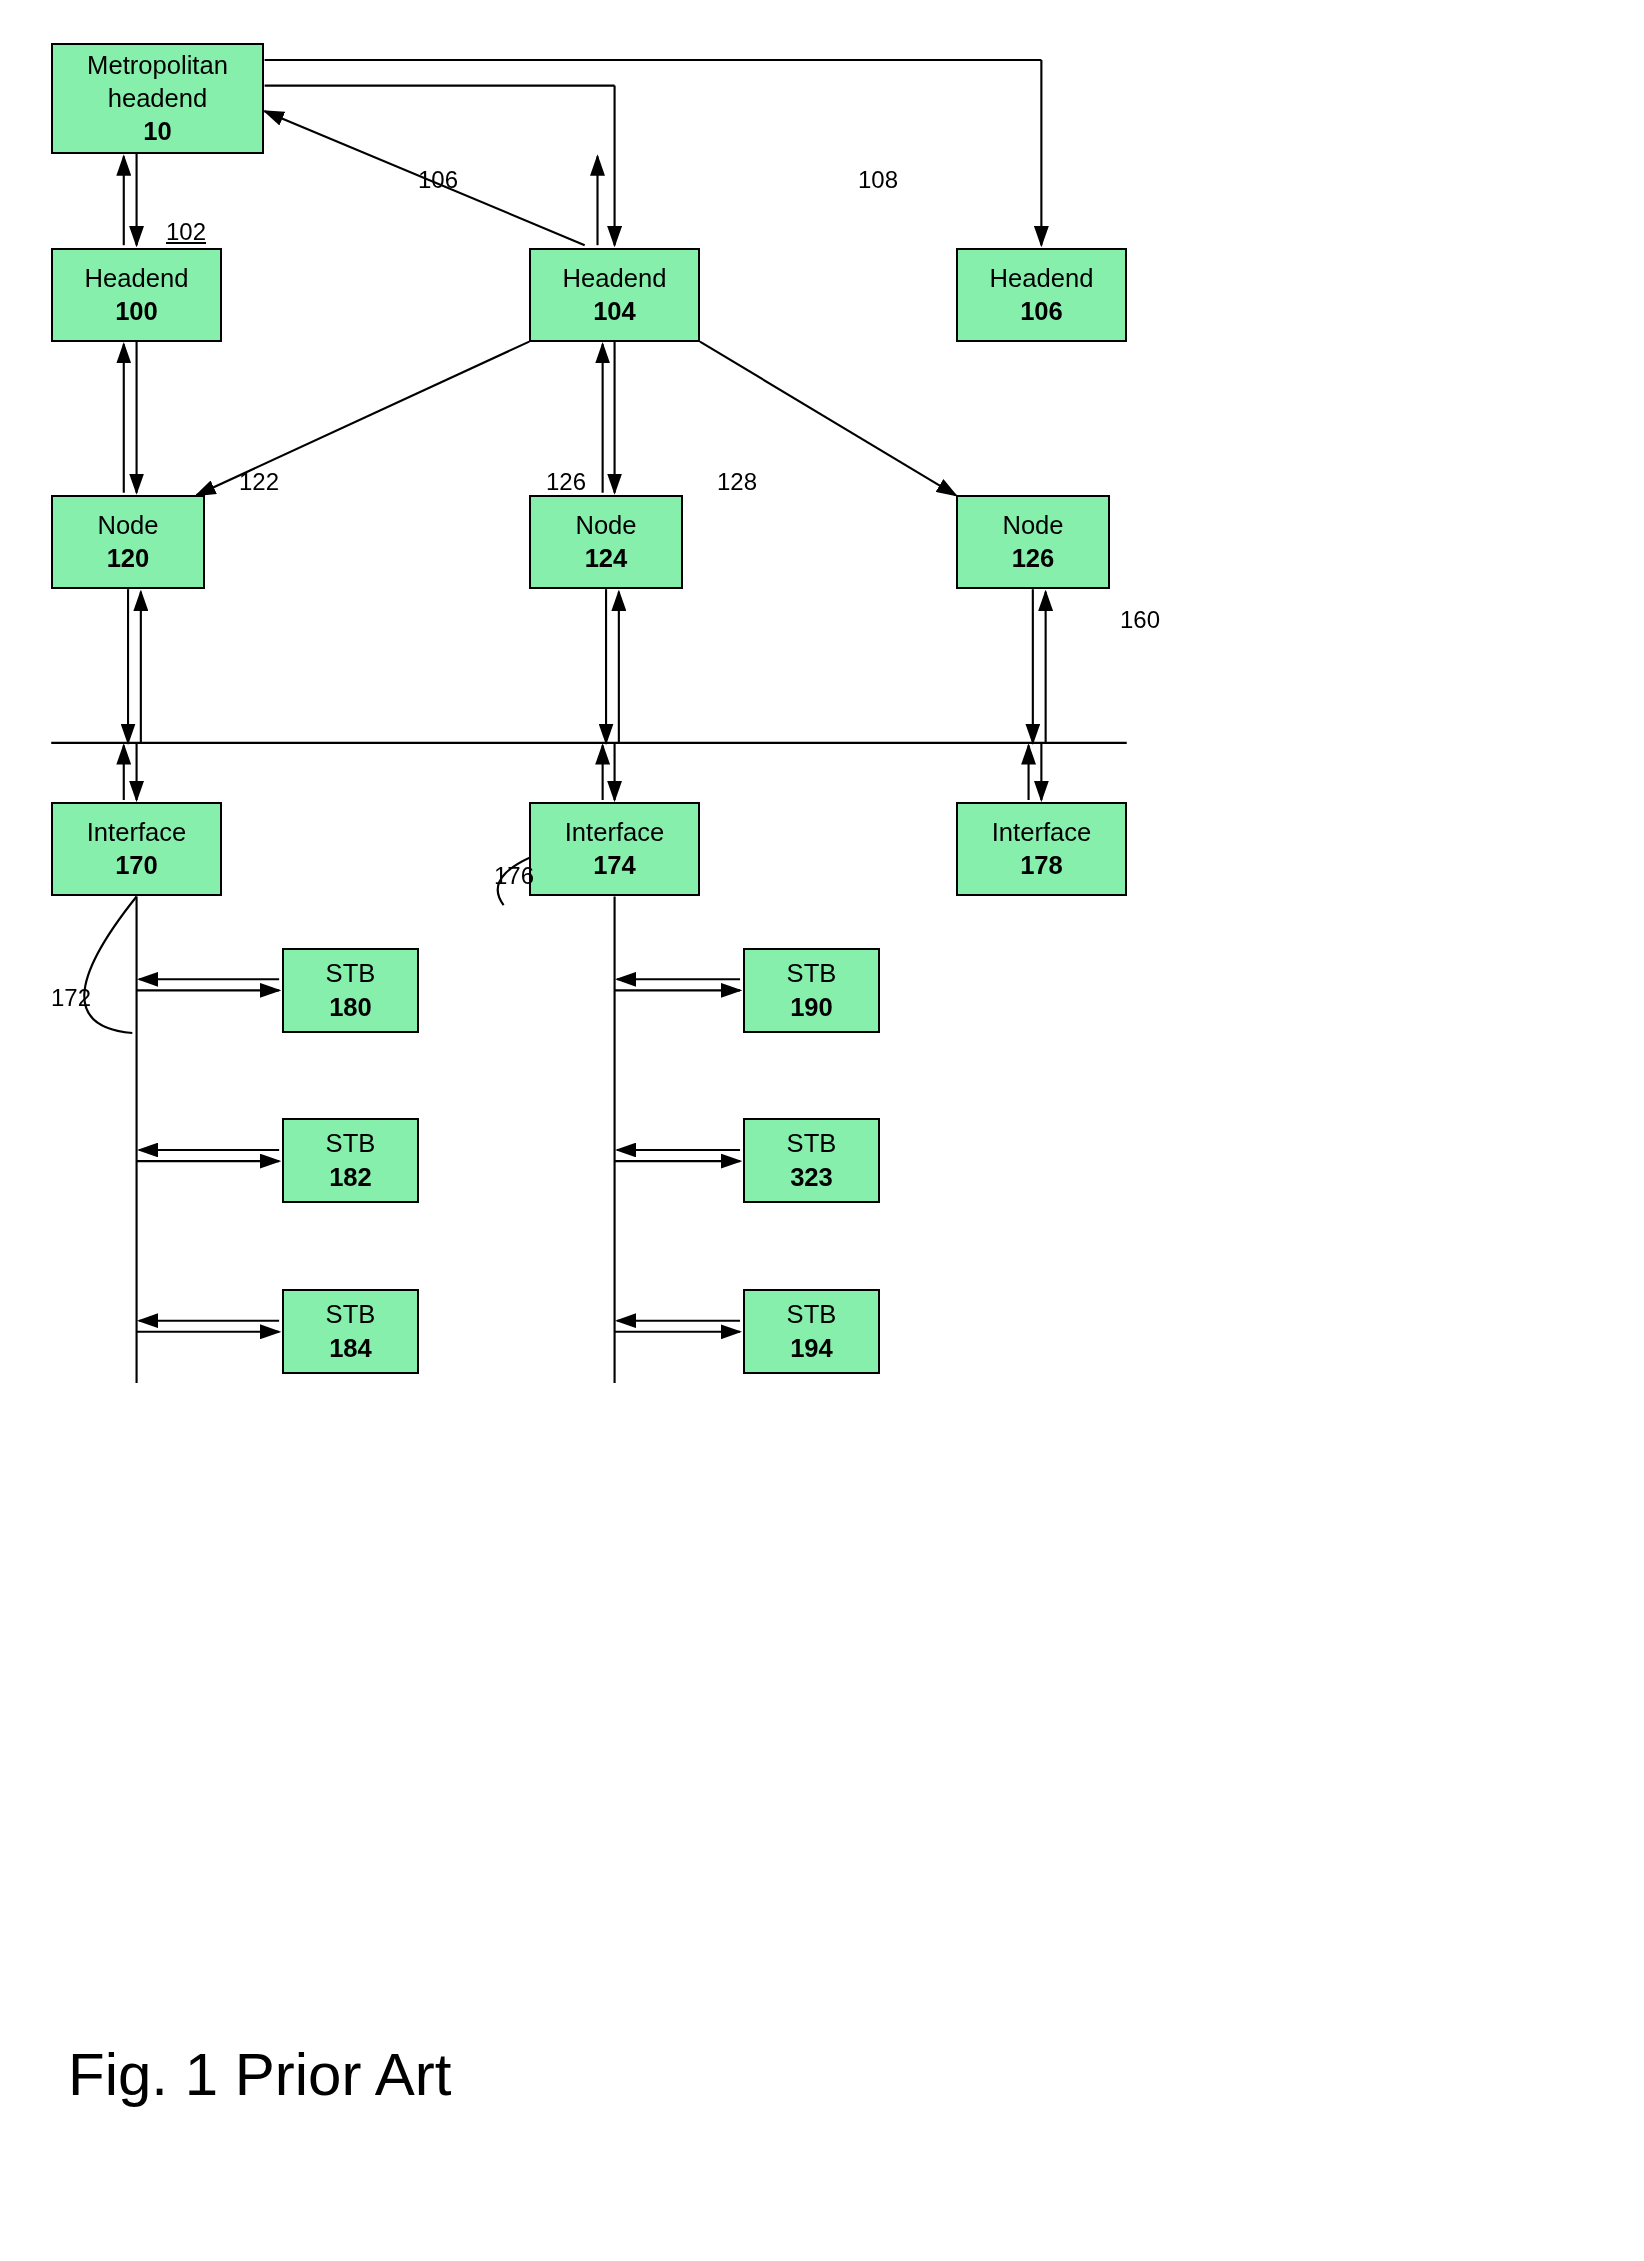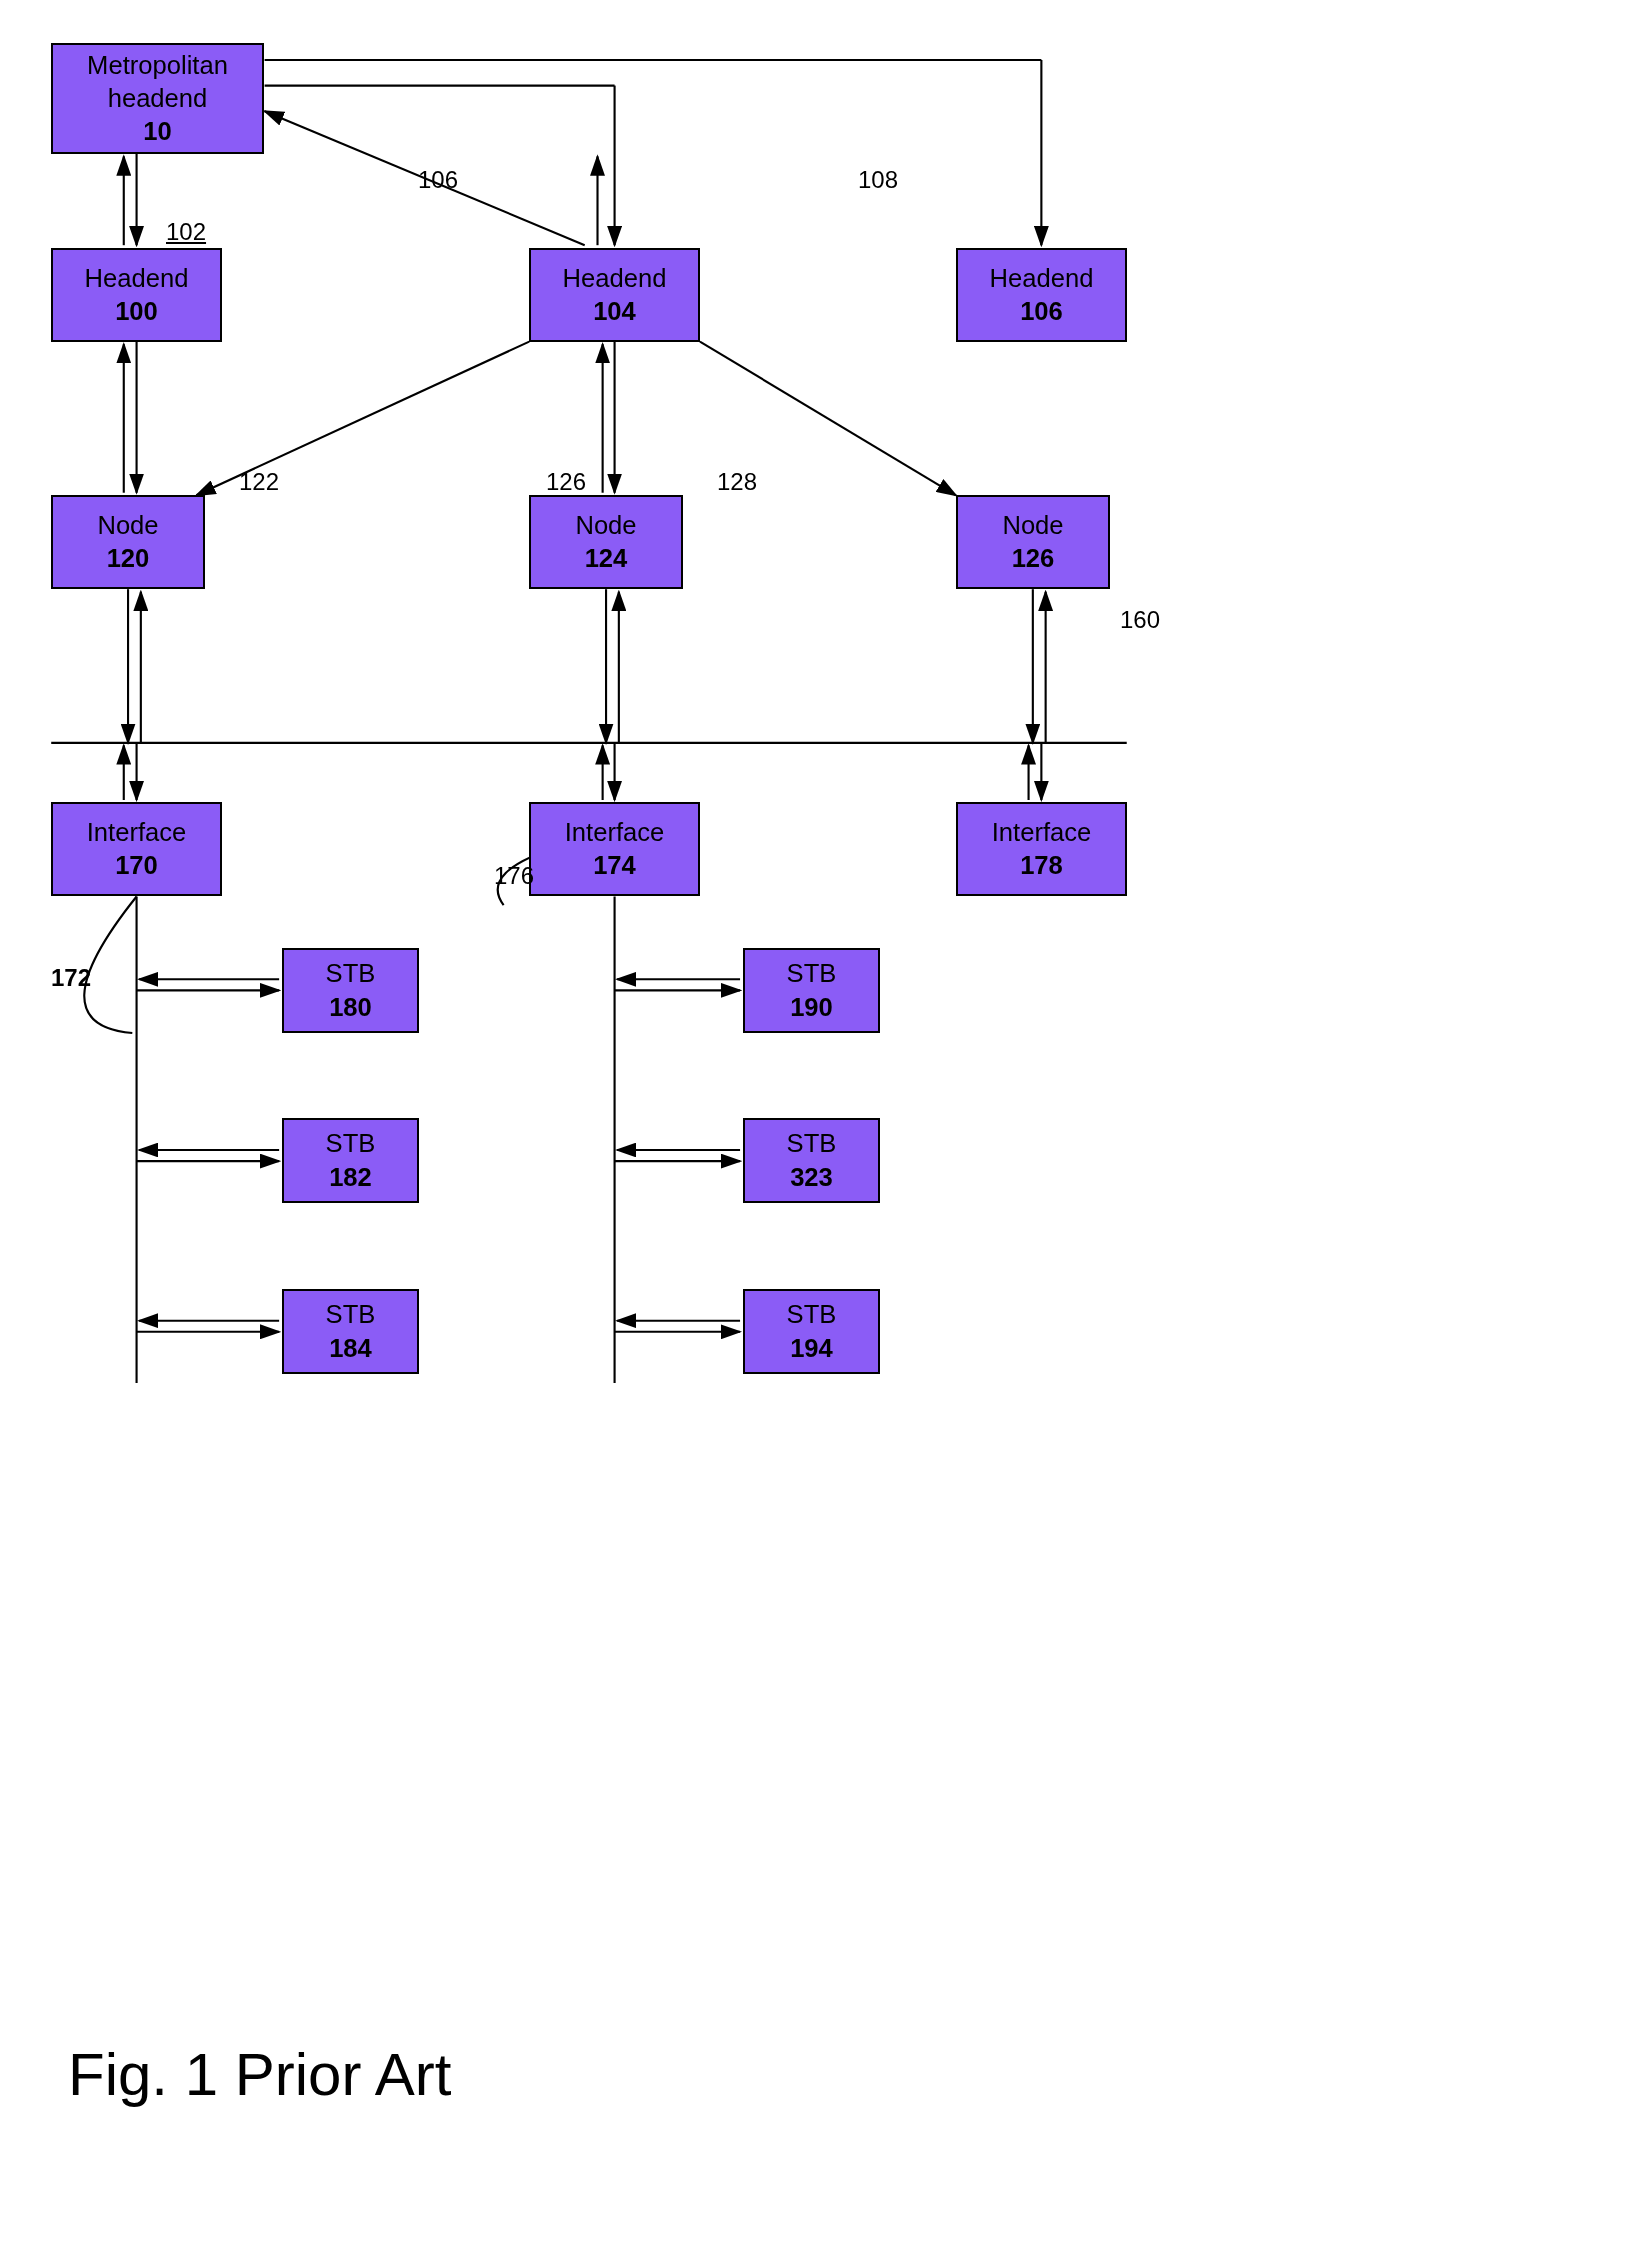--- a/index.html
+++ b/index.html
@@ -12,21 +12,21 @@
       overflow: hidden;
     }
     .diagram-container {
       position: relative;
       width: 1644px;
       height: 2160px;
     }
     .box {
       position: absolute;
       border: 2.1px solid #000;
-      background: #8b5cf6;
+      background: #86efac;
       display: flex;
       flex-direction: column;
       align-items: center;
       justify-content: center;
       text-align: center;
       font-size: 25.6px;
       line-height: 1.3;
     }
     .box .box-label {
       font-size: 25.6px;
@@ -224,19 +224,19 @@
     <span class="box-id">194</span>
   </div>
 
   <div class="label-text" style="left:166px; top:218px;text-decoration:underline;">102</div>
   <div class="label-text" style="left:418px; top:166px;">106</div>
   <div class="label-text" style="left:858px; top:166px;">108</div>
   <div class="label-text" style="left:239px; top:468px;">122</div>
   <div class="label-text" style="left:546px; top:468px;">126</div>
   <div class="label-text" style="left:717px; top:468px;">128</div>
   <div class="label-text" style="left:1084px; top:606px;margin-left:36px;">160</div>
-  <div class="label-text" style="left:51px; top:964px;font-weight:bold;">172</div>
+  <div class="label-text" style="left:51px; top:984px;">172</div>
   <div class="label-text" style="left:478px; top:862px;margin-left:16px;">176</div>
 
   <div class="fig-caption" style="position:absolute; bottom:51px; left:68px; font-size:60px;">Fig. 1 Prior Art</div>
 
 </div>
 
 
 </body></html>

